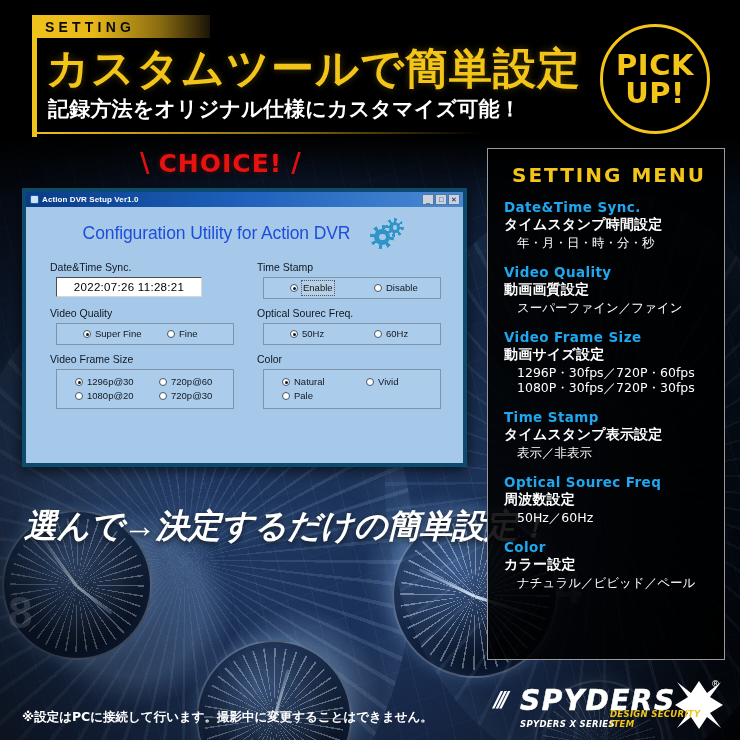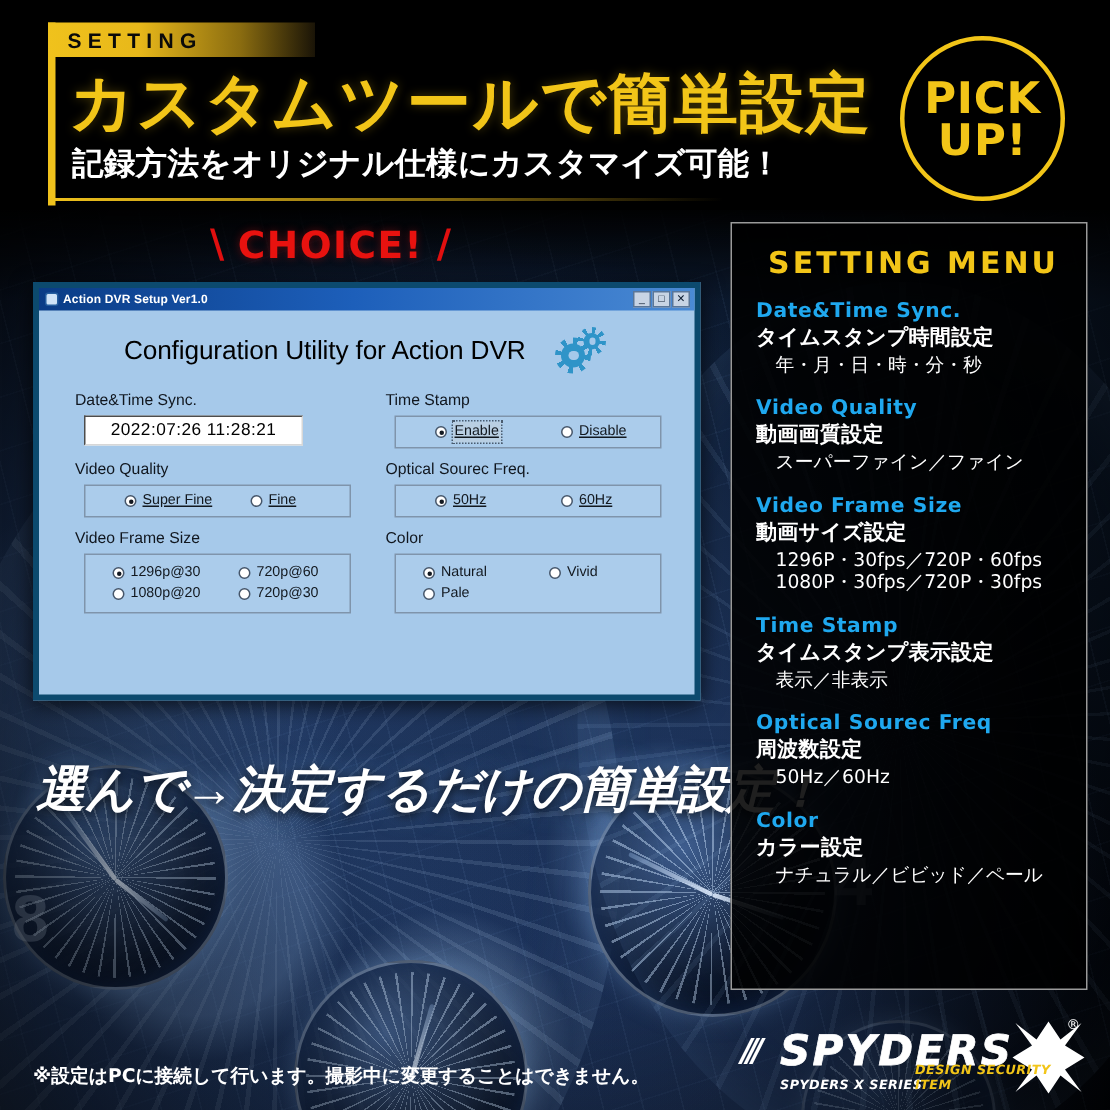--- a/index.html
+++ b/index.html
@@ -170,21 +170,21 @@
   .tb-btn {
     width: 12px; height: 11px; background: #c8d4e4;
     border: 1px solid #5a7698; font-size: 7px; line-height: 9px;
     text-align: center; color: #0c1c30;
   }
   .dlg-head {
     display: flex; align-items: center; justify-content: center;
     gap: 22px; padding-top: 13px; padding-bottom: 4px;
   }
   .dlg-head h1 {
-    font-size: 17.5px; font-weight: 400; color: #000000;
+    font-size: 17.5px; font-weight: 400; color: #1d4ed8;
     letter-spacing: -0.1px;
   }
   .gears { position: relative; width: 34px; height: 27px; }
   .gear {
     position: absolute; border-radius: 50%;
     background: #2f94c8;
   }
   .gear::before {
     content: ""; position: absolute; inset: -4px; border-radius: 50%;
     background: repeating-conic-gradient(from 0deg at 50% 50%,
@@ -219,21 +219,21 @@
     margin-left: 8px; width: 178px;
     padding: 5px 4px 5px 4px;
     display: flex; flex-wrap: wrap;
   }
   .group.one-line { height: 22px; align-items: center; padding: 0 4px; }
   .opt {
     width: 50%; display: flex; align-items: center; gap: 4px;
     font-size: 9.5px; color: #12181f; line-height: 14px;
     padding-left: 14px; white-space: nowrap;
   }
-  .group.one-line .opt { padding-left: 22px; text-decoration: underline; }
+  .group.one-line .opt { padding-left: 22px; }
   .radio {
     width: 8px; height: 8px; border-radius: 50%; flex: none;
     background: #ffffff; border: 1px solid #46566a;
     position: relative;
   }
   .radio.on::after {
     content: ""; position: absolute; left: 1.5px; top: 1.5px;
     width: 3px; height: 3px; border-radius: 50%; background: #121821;
   }
   .opt .focus { background: #b9cfe3; outline: 1px dotted #4a5b6e; padding: 0 1px; }

